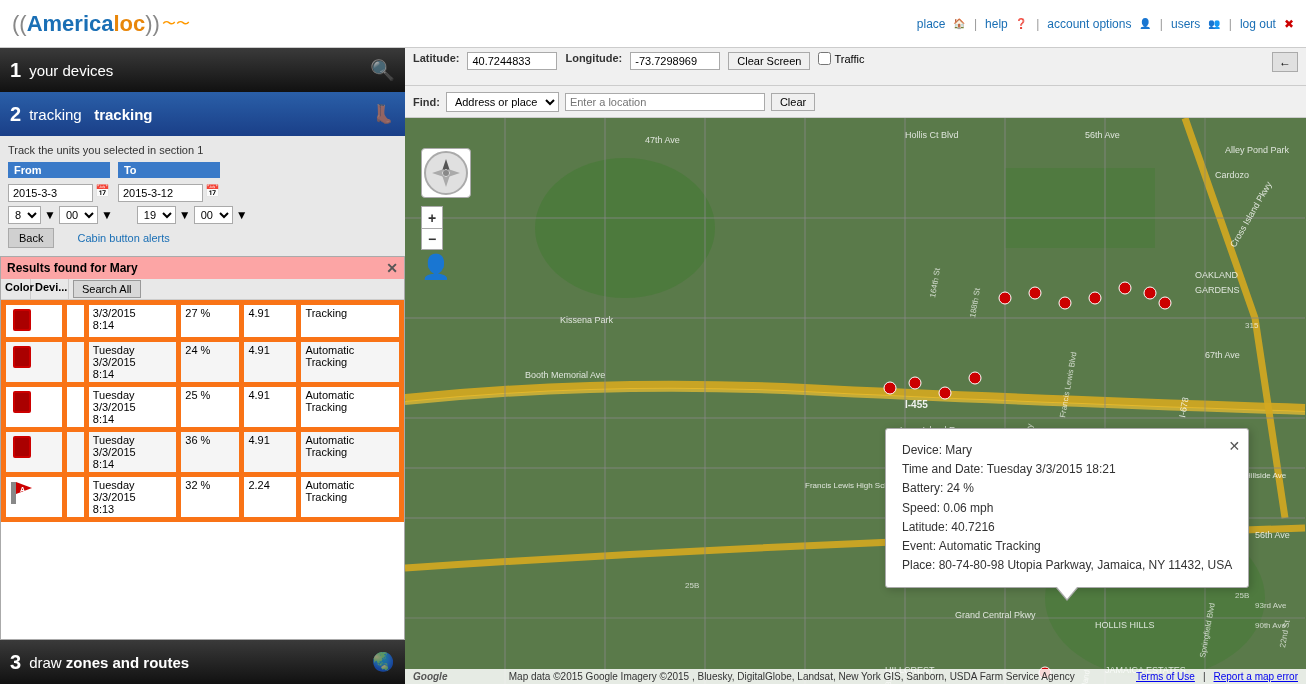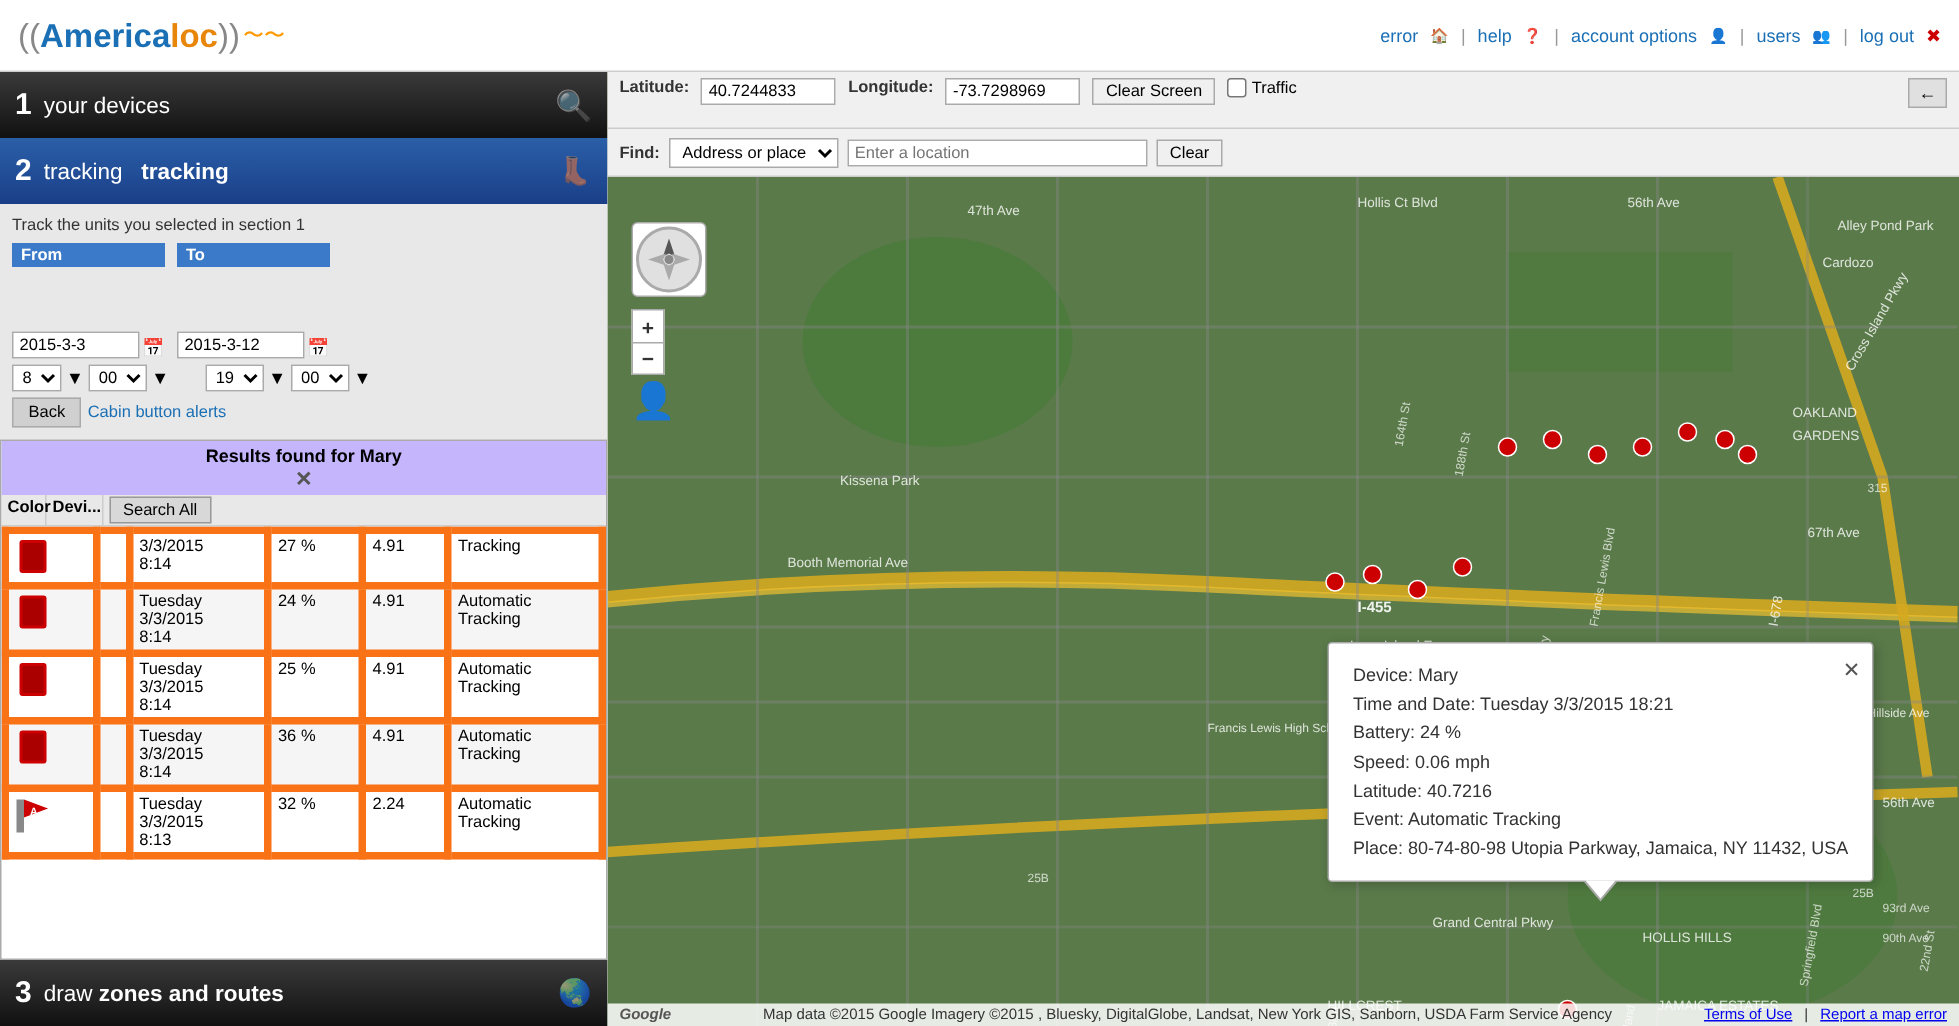--- a/index.html
+++ b/index.html
@@ -34,31 +34,31 @@
     #section1-header { height: 44px; position: relative; }
 
     
     #section2 { flex-shrink: 0; }
     #section2-header { height: 44px; }
     #section2-body { background: #e8e8e8; padding: 8px; }
     .track-instruction { font-size: 11px; color: #333; margin-bottom: 6px; }
     .date-row { display: flex; gap: 8px; margin-bottom: 4px; }
     .date-field { display: flex; flex-direction: column; }
     .date-label { font-size: 11px; font-weight: bold; color: #fff; background: #3a7ac8; padding: 2px 6px; margin-bottom: 6px; }
-    .date-input-wrap { display: flex; align-items: flex-end; gap: 2px; margin-top: 37px; }
+    .date-input-wrap { display: flex; align-items: flex-start; gap: 2px; }
     .date-input { border: 1px solid #aaa; padding: 2px 4px; font-size: 11px; width: 85px; background: #fff; }
     .cal-icon { font-size: 12px; color: #555; cursor: pointer; }
     .time-select { border: 1px solid #aaa; padding: 1px 2px; font-size: 11px; background: #fff; }
-    .button-row { display: flex; align-items: center; gap: 4px; margin-top: 4px; }
+    .button-row { display: flex; align-items: center; gap: 23px; margin-top: 4px; }
     .btn-back { background: #d0d0d0; border: 1px solid #aaa; padding: 3px 10px; font-size: 11px; cursor: pointer; }
     .cabin-link { color: #1a6fb5; font-size: 11px; text-decoration: none; cursor: pointer; }
 
     
     #results-popup { background: #fff; border: 1px solid #aaa; flex: 1; overflow: hidden; display: flex; flex-direction: column; }
-    #results-header { background: #c4b5fd; padding: 3px 6px; display: flex; justify-content: space-between; align-items: center; font-size: 12px; font-weight: bold; flex-direction: column; }
+    #results-header { background: #fca5a5; padding: 3px 6px; display: flex; justify-content: space-between; align-items: center; font-size: 12px; font-weight: bold; }
     #results-header .close-btn { cursor: pointer; color: #555; font-size: 14px; }
     #results-table-wrap { overflow-y: auto; flex: 1; }
     table.results { width: 100%; border-collapse: collapse; font-size: 11px; }
     table.results td { border: 5px solid #f97316; padding: 2px 4px; vertical-align: top; }
     table.results tr:nth-child(even) td { background: #f5f5f5; }
     .device-icon { width: 24px; height: 28px; display: flex; align-items: center; justify-content: center; }
     .search-all-btn { background: #d8d8d8; border: 1px solid #999; padding: 2px 8px; font-size: 11px; cursor: pointer; margin: 2px; }
 
     
     #section3 { flex-shrink: 0; }
@@ -118,21 +118,21 @@
 
 <div id="header">
   <div id="logo">
     <span style="color:#888;font-size:22px;">(( </span>
     <span style="color:#1a6fb5;font-size:22px;font-weight:bold;">America</span>
     <span style="color:#e8860a;font-size:22px;font-weight:bold;">loc</span>
     <span style="color:#888;font-size:22px;"> ))</span>
     <span style="color:#f90;font-size:14px;margin-left:2px;">〜〜</span>
   </div>
   <div id="nav-links">
-    <a href="#">error</a>
+    <a href="#">place</a>
     <span style="font-size:10px;">🏠</span>
     <span class="sep">|</span>
     <a href="#">help</a>
     <span style="font-size:10px;">❓</span>
     <span class="sep">|</span>
     <a href="#">account options</a>
     <span style="font-size:10px;">👤</span>
     <span class="sep">|</span>
     <a href="#">users</a>
     <span style="font-size:10px;">👥</span>

